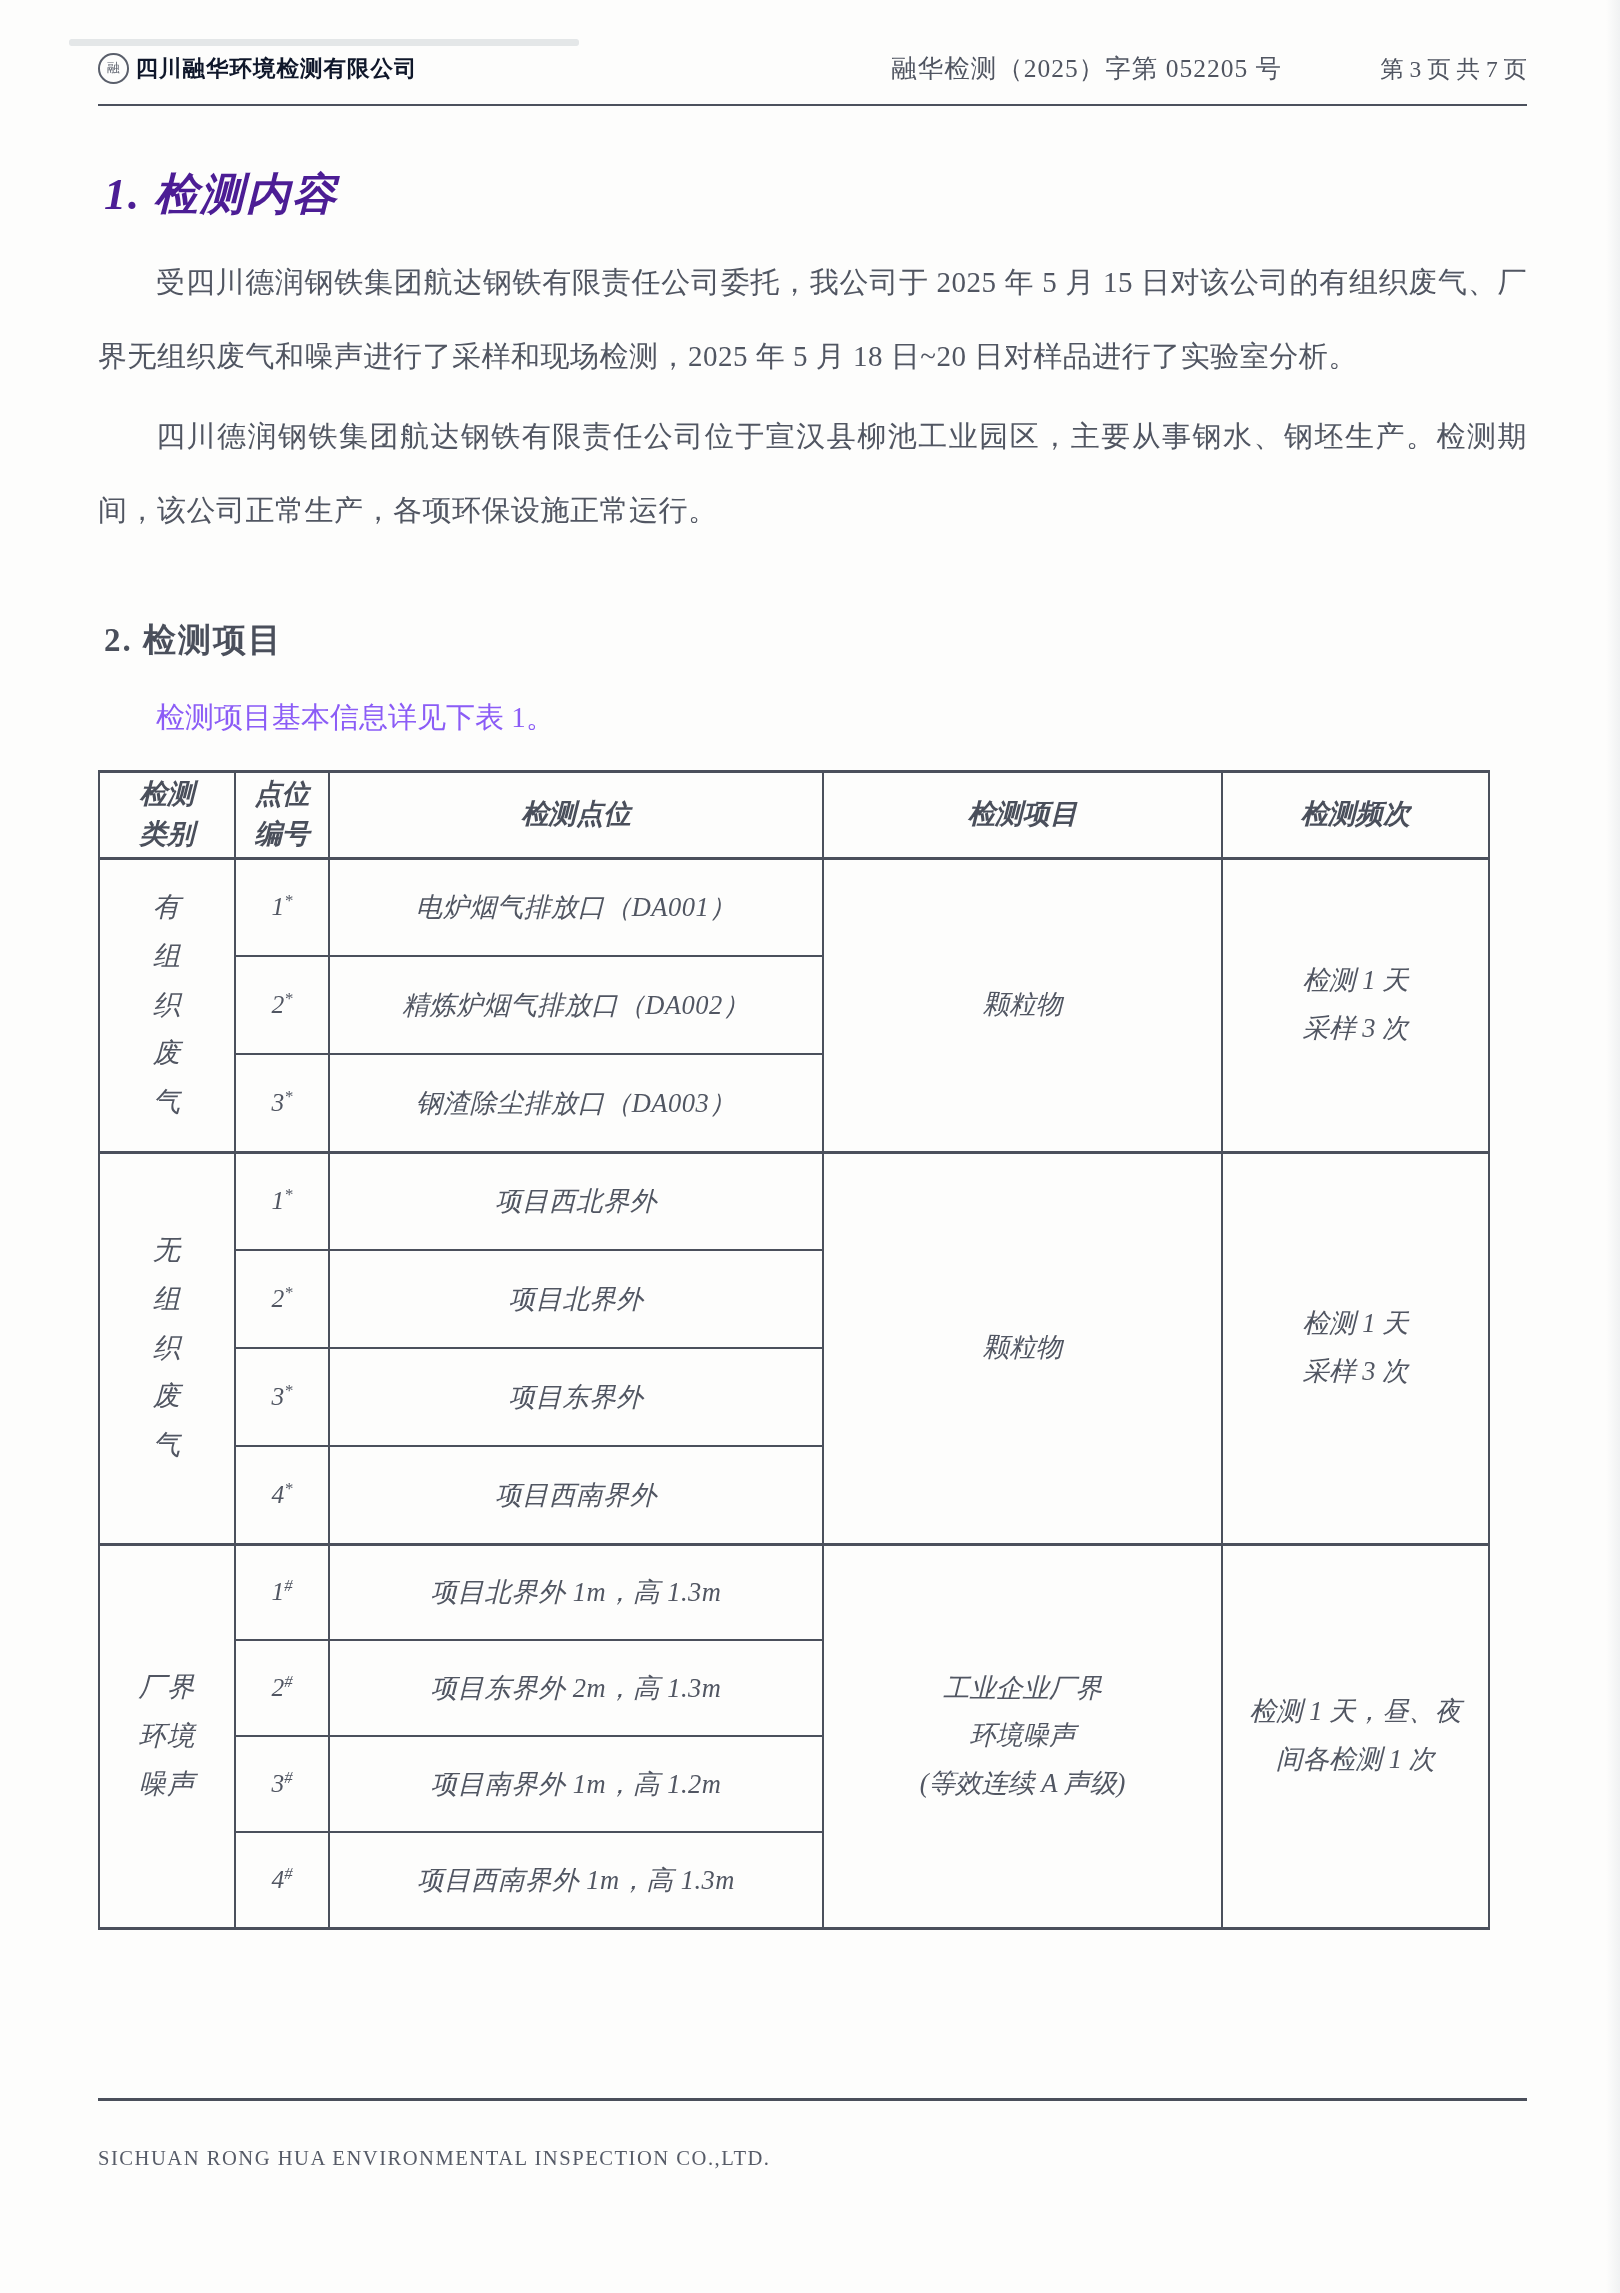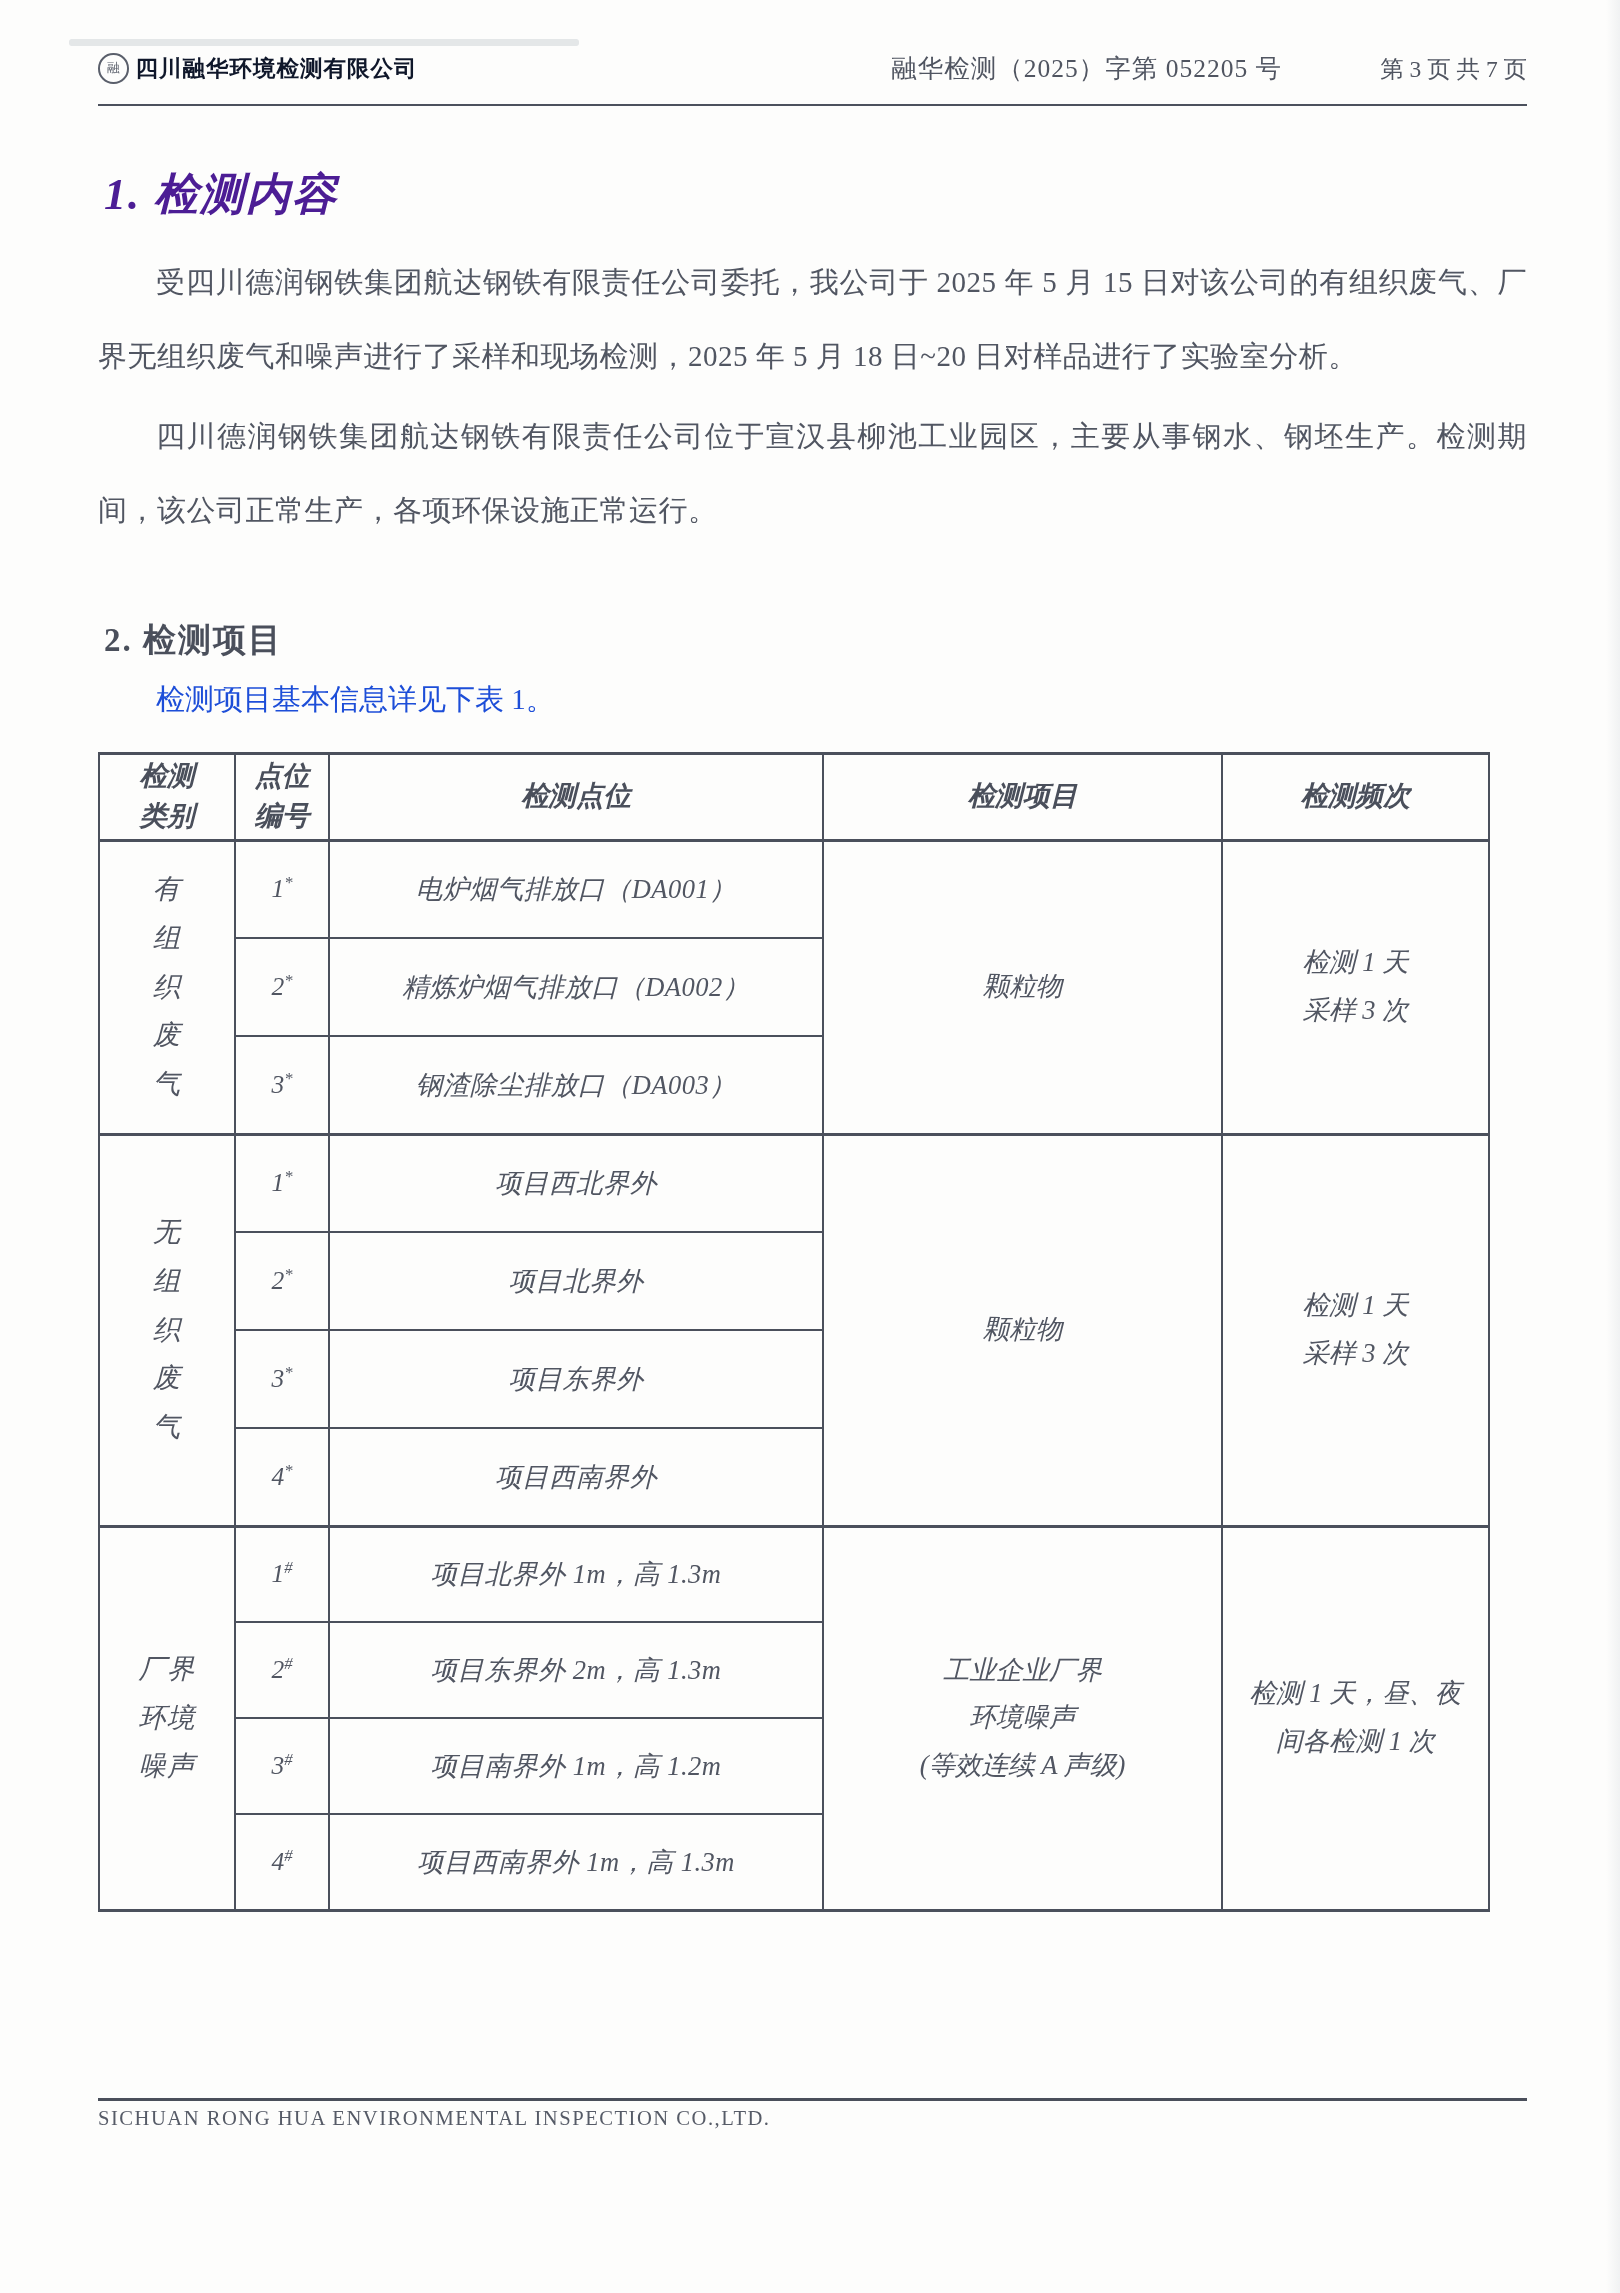--- a/index.html
+++ b/index.html
@@ -60,22 +60,22 @@
     letter-spacing:0.5px;color:#51566;
     color:#515662;
   }
   .para.second{margin-top:5.9px;}
   .h2{
     margin:71px 0 0 5.9px;
     font-size:33px;font-weight:bold;color:#4a4f5b;
     letter-spacing:2px;
   }
   .intro{
-    margin-top:13px;
-    font-size:29px;line-height:47px;text-indent:2em;color:#1d4ed8;
+    margin-top:31px;
+    font-size:29px;line-height:47px;text-indent:2em;color:#8b5cf6;
   }
   .tbl-caption{
     margin-top:15.7px;
     text-align:center;font-size:28px;font-weight:bold;color:#484d59;
     letter-spacing:2px;
   }
   
   table.report{
     margin-top:11.8px;
     border-collapse:collapse;
@@ -106,21 +106,21 @@
   tr.r-s1{height:98px;}
   tr.r-s2{height:98px;}
   tr.r-s3{height:96px;}
   
   .footer{
     position:absolute;left:98px;right:93px;top:2098px;
     border-top:3.9px solid #4a4f5b;
     padding-top:5.9px;
   }
   .footer-text{
-    font-size:20.6px;letter-spacing:1.5px;color:#565b67;
+    font-size:20.6px;letter-spacing:1.5px;color:#565b67;margin-top:40px;
   }
 </style>
 </head>
 <body>
 
 <div class="page">
   <div class="scan-band"></div>
   <div class="scan-band2"></div>
 
   <div class="content">

